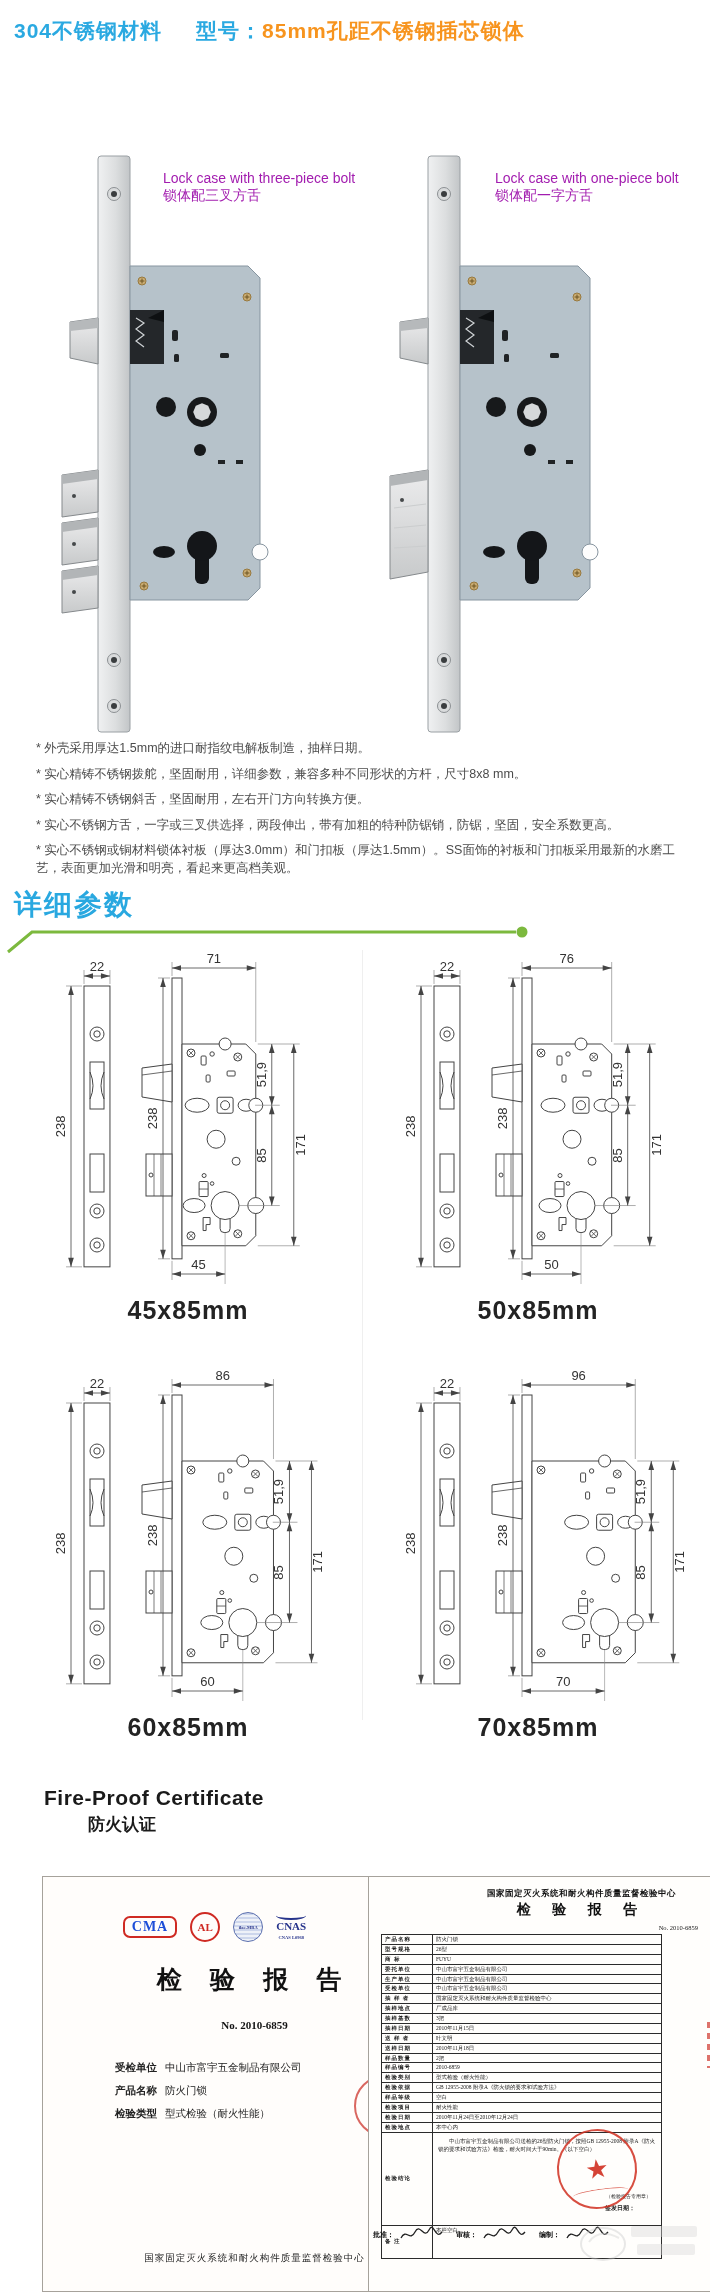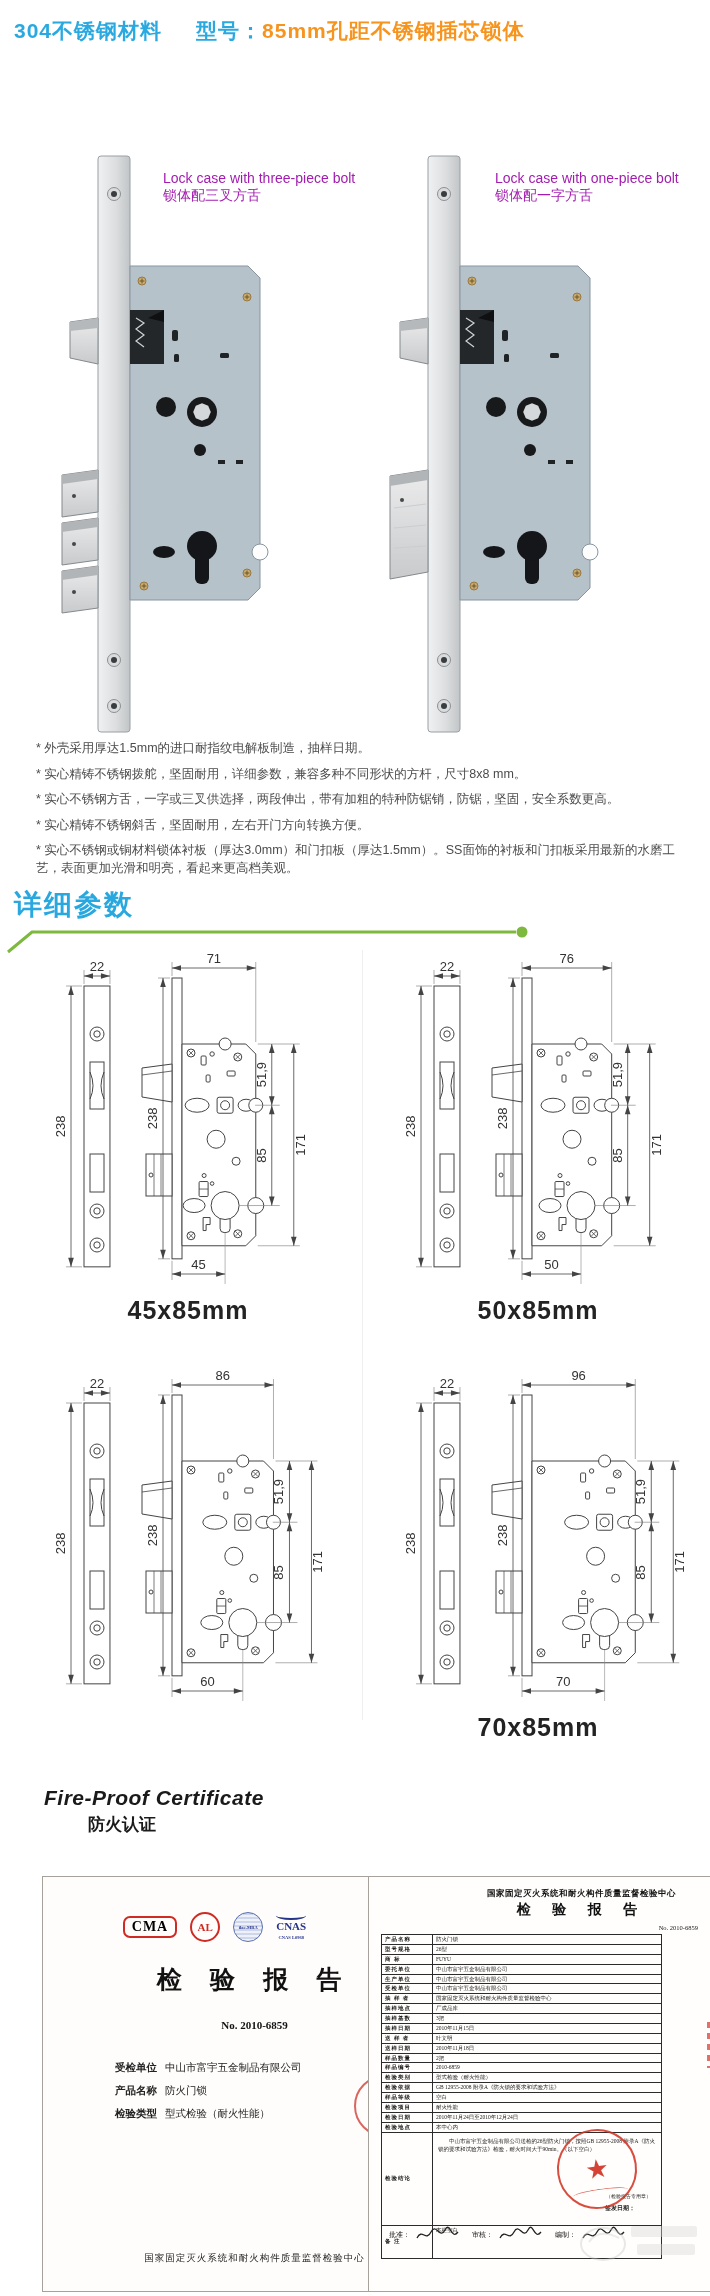--- a/index.html
+++ b/index.html
@@ -15,28 +15,28 @@
   .features{left:36px;top:740px;width:662px;}
   .features div{font-size:12.5px;color:#4c4c4c;line-height:1.4;margin-bottom:8px;}
   
   .sec-title{left:14px;top:886px;font-size:28px;font-weight:bold;color:#29a8e0;letter-spacing:2px;}
   
   .grid{left:20px;top:944px;width:686px;display:grid;grid-template-columns:336px 336px;column-gap:14px;row-gap:36px;}
   .cell{width:336px;}
   .cell .dcap{text-align:center;font-size:25px;font-weight:bold;color:#232323;margin-top:0px;letter-spacing:1px;}
   .vdivider{left:362px;top:950px;width:1px;height:770px;background:#efefef;}
   
-  .fp-en{left:44px;top:1786px;font-size:21px;font-weight:bold;color:#1a1a1a;letter-spacing:.5px;font-style:italic;}
+  .fp-en{left:44px;top:1786px;font-size:21px;font-weight:bold;color:#1a1a1a;letter-spacing:.5px;}
   .fp-cn{left:44px;top:1813px;font-size:17px;font-weight:bold;color:#1a1a1a;padding-left:44px;}
   
   .certL{left:42px;top:1876px;width:303px;height:414px;border:1px solid #a6a29b;background:#fffdfb;overflow:hidden;}
   .certR{left:368px;top:1876px;width:305px;height:414px;border:1px solid #a6a29b;background:#fffefc;}
   .serif{font-family:"Liberation Serif",serif;padding-left:40px;}
   .logos{position:absolute;top:34px;left:0;width:100%;display:flex;justify-content:center;align-items:center;gap:13px;}
-  .logo-cma{border:2px solid #cf2a23;border-radius:7px;color:#000000;font-weight:bold;font-size:14px;padding:1px 7px;letter-spacing:1px;}
+  .logo-cma{border:2px solid #cf2a23;border-radius:7px;color:#1d4ed8;font-weight:bold;font-size:14px;padding:1px 7px;letter-spacing:1px;}
   .logo-al{width:26px;height:26px;border:2px solid #cf2a23;border-radius:50%;color:#cf2a23;font-weight:bold;font-size:11px;display:flex;align-items:center;justify-content:center;}
   .logo-ilac{width:28px;height:28px;border:1.5px solid #5b6fae;border-radius:50%;background:repeating-linear-gradient(0deg,#eef1f8 0 2px,#cdd6ec 2px 4px);color:#27348b;font-size:4.5px;font-weight:bold;display:flex;align-items:center;justify-content:center;}
   .logo-cnas{color:#27348b;font-weight:bold;font-size:11px;text-align:center;line-height:10px;}
   .logo-cnas .sub{font-size:4.5px;font-weight:bold;display:block;margin-top:2px;}
   .logo-cnas .swoosh{display:block;width:30px;height:7px;border-bottom:2px solid #27348b;border-radius:50%;margin:0 auto 1px;}
   .clx-title{position:absolute;top:86px;width:100%;text-align:center;font-size:25px;font-weight:bold;letter-spacing:11px;color:#111;}
   .clx-no{position:absolute;top:142px;width:100%;text-align:center;font-size:11px;font-weight:bold;color:#111;}
   .clx-fields{position:absolute;top:184px;left:56px;font-size:10.5px;color:#222;margin-left:16px;}
   .clx-fields .row{margin-bottom:9px;}
   .clx-fields .lb{margin-right:8px;font-weight:bold;}
@@ -49,21 +49,21 @@
   .crx-table td{border:0.5px solid #2b2b2b;font-size:5.5px;color:#1c1c1c;padding:1px 3px;line-height:1.25;}
   .crx-table td.lbl{width:44px;font-weight:bold;letter-spacing:1px;}
   .crx-concl td.val{vertical-align:top;height:90px;position:relative;}
   .crx-concl p{margin:3px 2px;text-indent:11px;font-size:5.5px;line-height:1.6;}
   .crx-concl .stampnote{position:absolute;right:10px;bottom:24px;font-size:5px;}
   .crx-concl .issue{position:absolute;right:26px;bottom:12px;font-size:6px;font-weight:bold;}
   .crx-note td.val{height:30px;vertical-align:top;}
   .crx-stamp{position:absolute;left:188px;top:252px;width:76px;height:76px;border:2.5px solid rgba(208,47,32,.85);border-radius:50%;display:flex;align-items:center;justify-content:center;transform:rotate(-8deg);}
   .crx-stamp .star{color:rgba(208,47,32,.9);font-size:26px;}
   .crx-stamp .band{position:absolute;bottom:9px;left:10px;right:10px;height:8px;border-top:1.5px solid rgba(208,47,32,.7);border-radius:50%;}
-  .crx-signs{position:absolute;top:349px;left:20px;width:283px;display:flex;align-items:center;gap:4px;font-size:7px;font-weight:normal;color:#111;}
+  .crx-signs{position:absolute;top:349px;left:4px;width:283px;display:flex;align-items:center;gap:4px;font-size:7px;font-weight:bold;color:#111;}
   .redmark{position:absolute;right:3px;top:145px;width:4px;height:46px;background:repeating-linear-gradient(180deg,rgba(204,40,30,.65) 0 6px,transparent 6px 11px);}
   .wm{left:575px;top:2206px;opacity:.4;}
 </style>
 </head>
 <body>
 
 <div class="abs hdr">
   <div>
     <span>304不锈钢材料</span><span class="gap"></span><span>型号：</span><span class="orange">85mm孔距不锈钢插芯锁体</span>
   </div>
@@ -192,22 +192,22 @@
       <line x1="14" y1="400" x2="46" y2="398" stroke="#cbcdce" stroke-width="1"></line>
   <ellipse cx="114" cy="404" rx="11" ry="6" fill="#141619"></ellipse>
   <rect x="145" y="398" width="14" height="38" rx="6" fill="#141619"></rect>
   <circle cx="152" cy="398" r="15" fill="#141619"></circle>
   <circle cx="210" cy="404" r="8" fill="#fdfdfd" stroke="#8795a0"></circle>
   </svg></div>
 
 <div class="abs features" id="features-list">
     <div>* 外壳采用厚达1.5mm的进口耐指纹电解板制造，抽样日期。</div>
     <div>* 实心精铸不锈钢拨舵，坚固耐用，详细参数，兼容多种不同形状的方杆，尺寸8x8 mm。</div>
+    <div>* 实心精铸不锈钢斜舌，坚固耐用，左右开门方向转换方便。</div>
     <div>* 实心不锈钢方舌，一字或三叉供选择，两段伸出，带有加粗的特种防锯销，防锯，坚固，安全系数更高。</div>
-    <div>* 实心精铸不锈钢斜舌，坚固耐用，左右开门方向转换方便。</div>
     <div>* 实心不锈钢或铜材料锁体衬板（厚达3.0mm）和门扣板（厚达1.5mm）。SS面饰的衬板和门扣板采用最新的水磨工艺，表面更加光滑和明亮，看起来更高档美观。</div>
   </div>
 
 <div class="abs sec-title">详细参数</div>
 <svg class="abs" style="left:4px;top:922px;" width="534" height="34">
   <polyline points="4,30 28,10 512,10" fill="none" stroke="#7cb93e" stroke-width="3"></polyline>
   <circle cx="518" cy="10" r="5.5" fill="#7cb93e"></circle>
 </svg>
 
 <div class="abs vdivider"></div>
@@ -501,21 +501,21 @@
         <text x="263.48" y="211.392" font-size="13" fill="#333" text-anchor="middle" font-family="Liberation Sans,sans-serif" transform="rotate(-90 263.48 211.392)">85</text>
         <line x1="291.48" y1="100" x2="291.48" y2="301.78" stroke="#444" stroke-width="0.8"></line>
         <polygon points="0,0 9,2.8 9,-2.8" fill="#444" transform="translate(291.48,100) rotate(90)"></polygon>
         <polygon points="0,0 9,2.8 9,-2.8" fill="#444" transform="translate(291.48,301.78) rotate(270)"></polygon>
         <text x="302.48" y="200.89" font-size="13" fill="#333" text-anchor="middle" font-family="Liberation Sans,sans-serif" transform="rotate(-90 302.48 200.89)">171</text>
         <line x1="152" y1="316.84" x2="152" y2="336" stroke="#777" stroke-width="0.6"></line>
         <line x1="152" y1="330" x2="222.8" y2="330" stroke="#444" stroke-width="0.8"></line>
         <polygon points="0,0 9,2.8 9,-2.8" fill="#444" transform="translate(152,330) rotate(0)"></polygon>
         <polygon points="0,0 9,2.8 9,-2.8" fill="#444" transform="translate(222.8,330) rotate(180)"></polygon>
         <text x="187.4" y="325" font-size="13" fill="#333" text-anchor="middle" font-family="Liberation Sans,sans-serif">60</text>
-      </svg></div>
+      </svg><div class="dcap">60x85mm</div></div>
     <div class="cell"><svg width="336" height="348" viewBox="0 0 336 348">
         <rect x="64" y="42" width="25.959999999999997" height="280.84" rx="0" fill="#fff" stroke="#444" stroke-width="1"></rect>
         <circle cx="77" cy="90" r="7" fill="#fff" stroke="#444" stroke-width="1"></circle>
         <circle cx="77" cy="90" r="3.2" fill="#fff" stroke="#444" stroke-width="1"></circle>
         <rect x="70" y="118" width="14" height="47" rx="0" fill="#fff" stroke="#444" stroke-width="1"></rect>
         <path d="M70,128 q6,14 0,27 M84,128 q-6,14 0,27" fill="none" stroke="#444"></path>
         <rect x="70" y="210" width="14" height="38" rx="0" fill="#fff" stroke="#444" stroke-width="1"></rect>
         <circle cx="77" cy="267" r="7" fill="#fff" stroke="#444" stroke-width="1"></circle>
         <circle cx="77" cy="267" r="3.2" fill="#fff" stroke="#444" stroke-width="1"></circle>
         <circle cx="77" cy="301" r="7" fill="#fff" stroke="#444" stroke-width="1"></circle>

